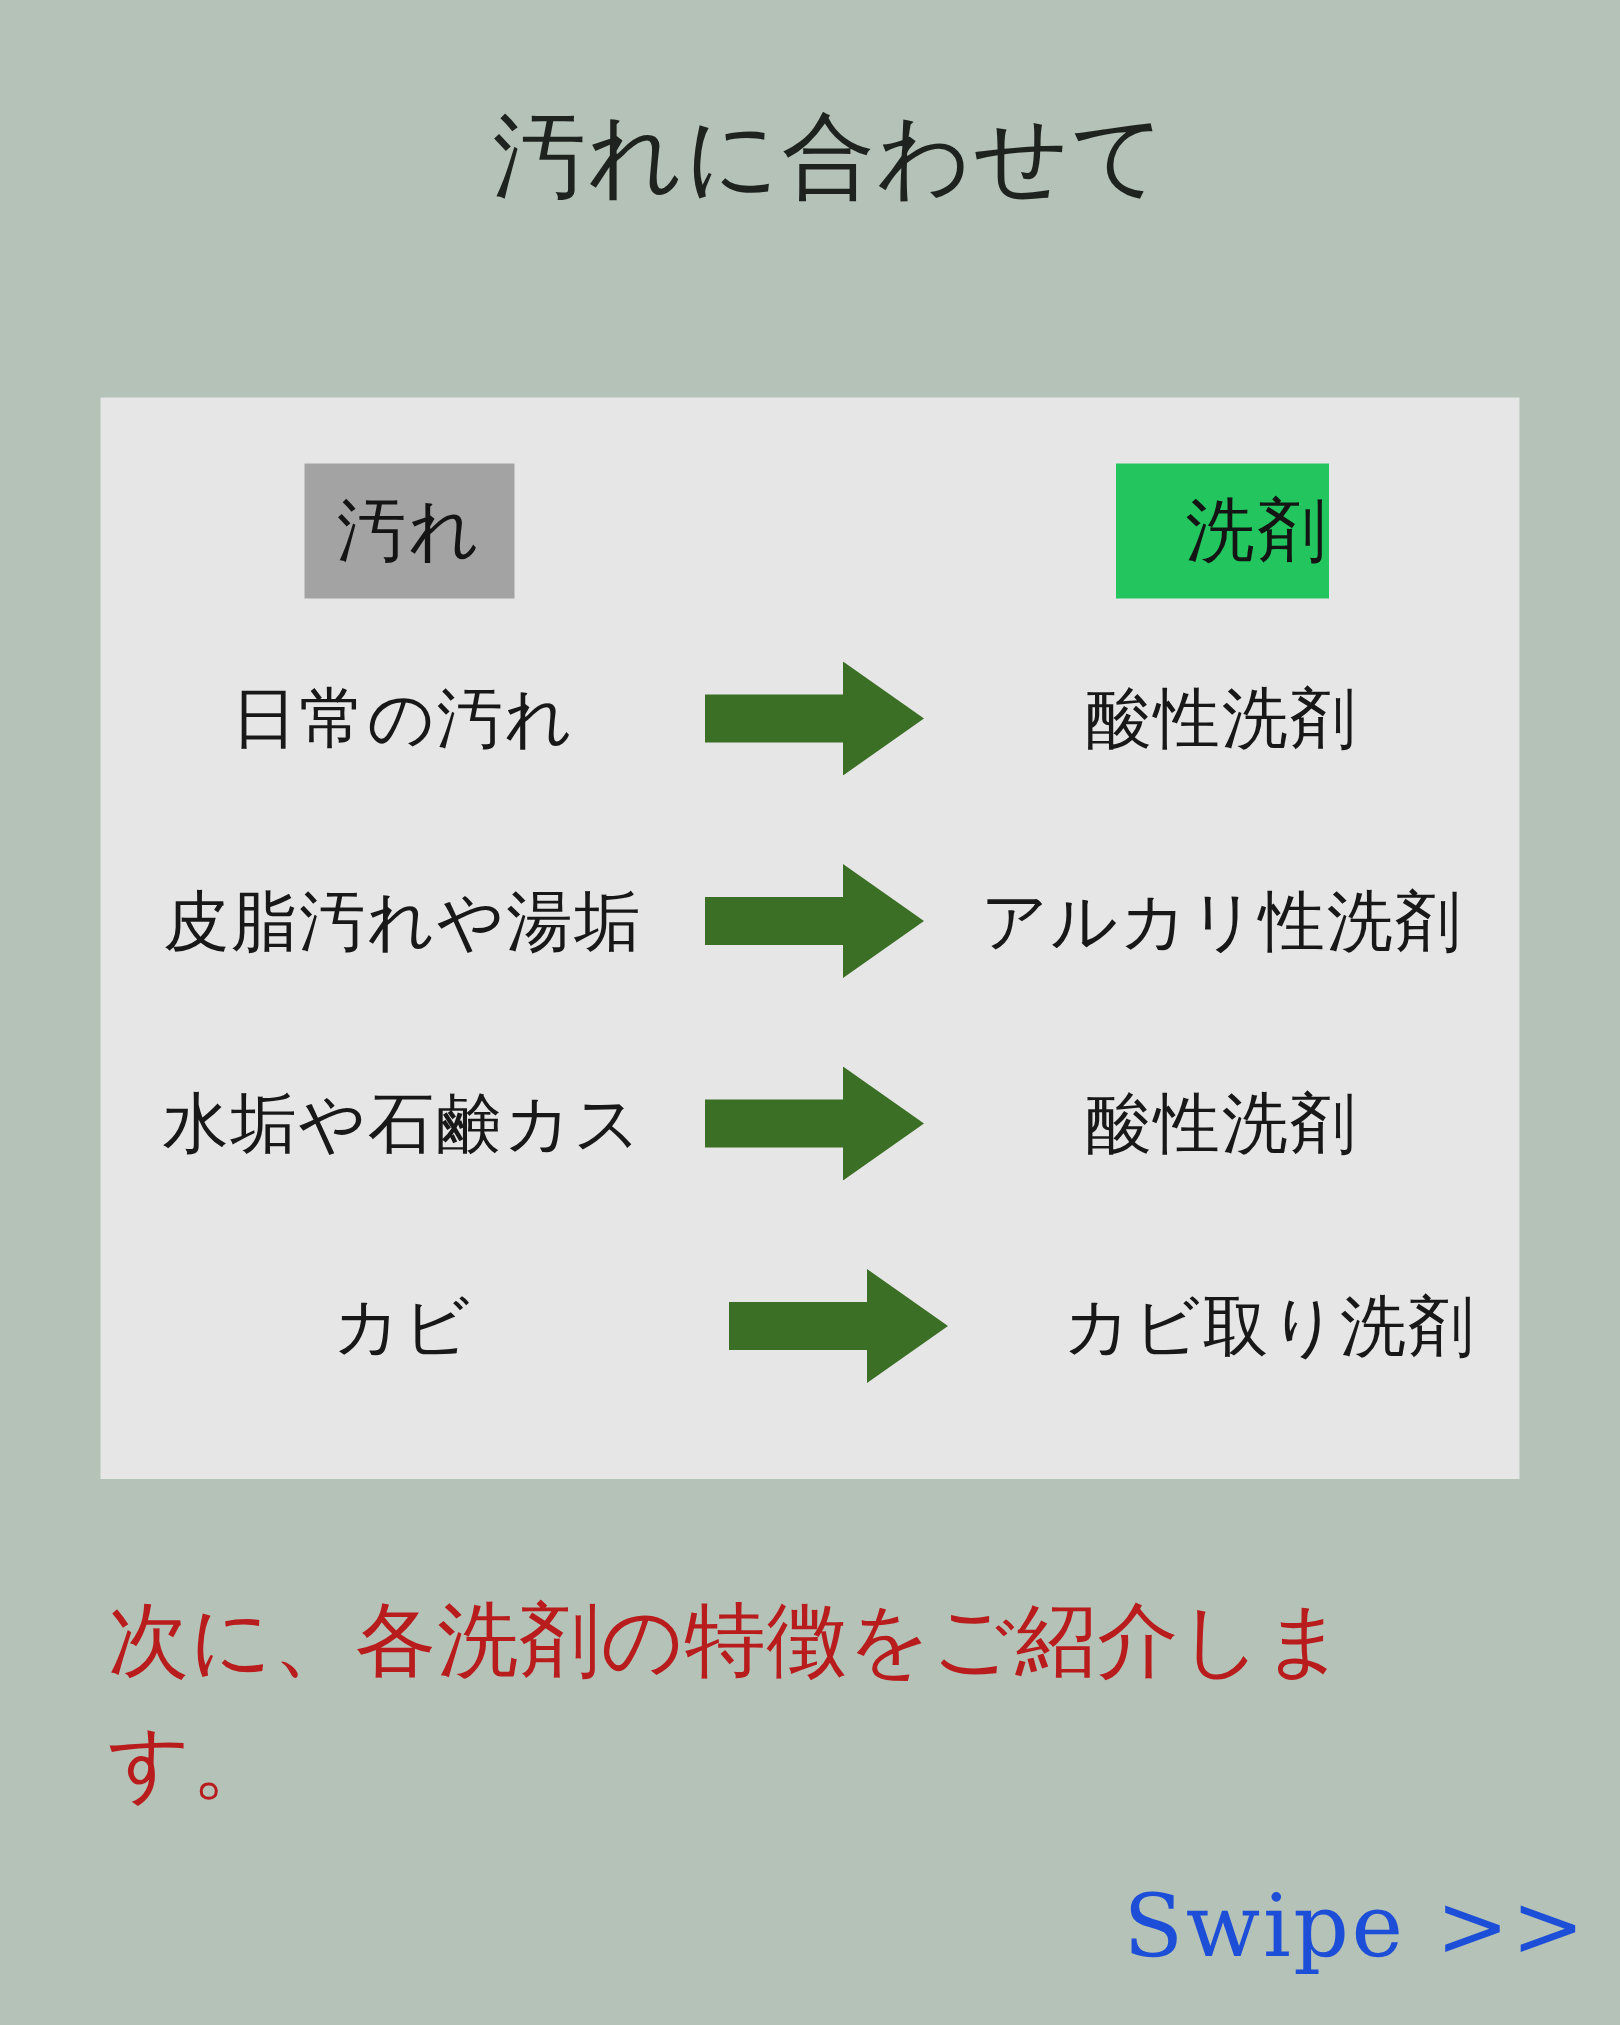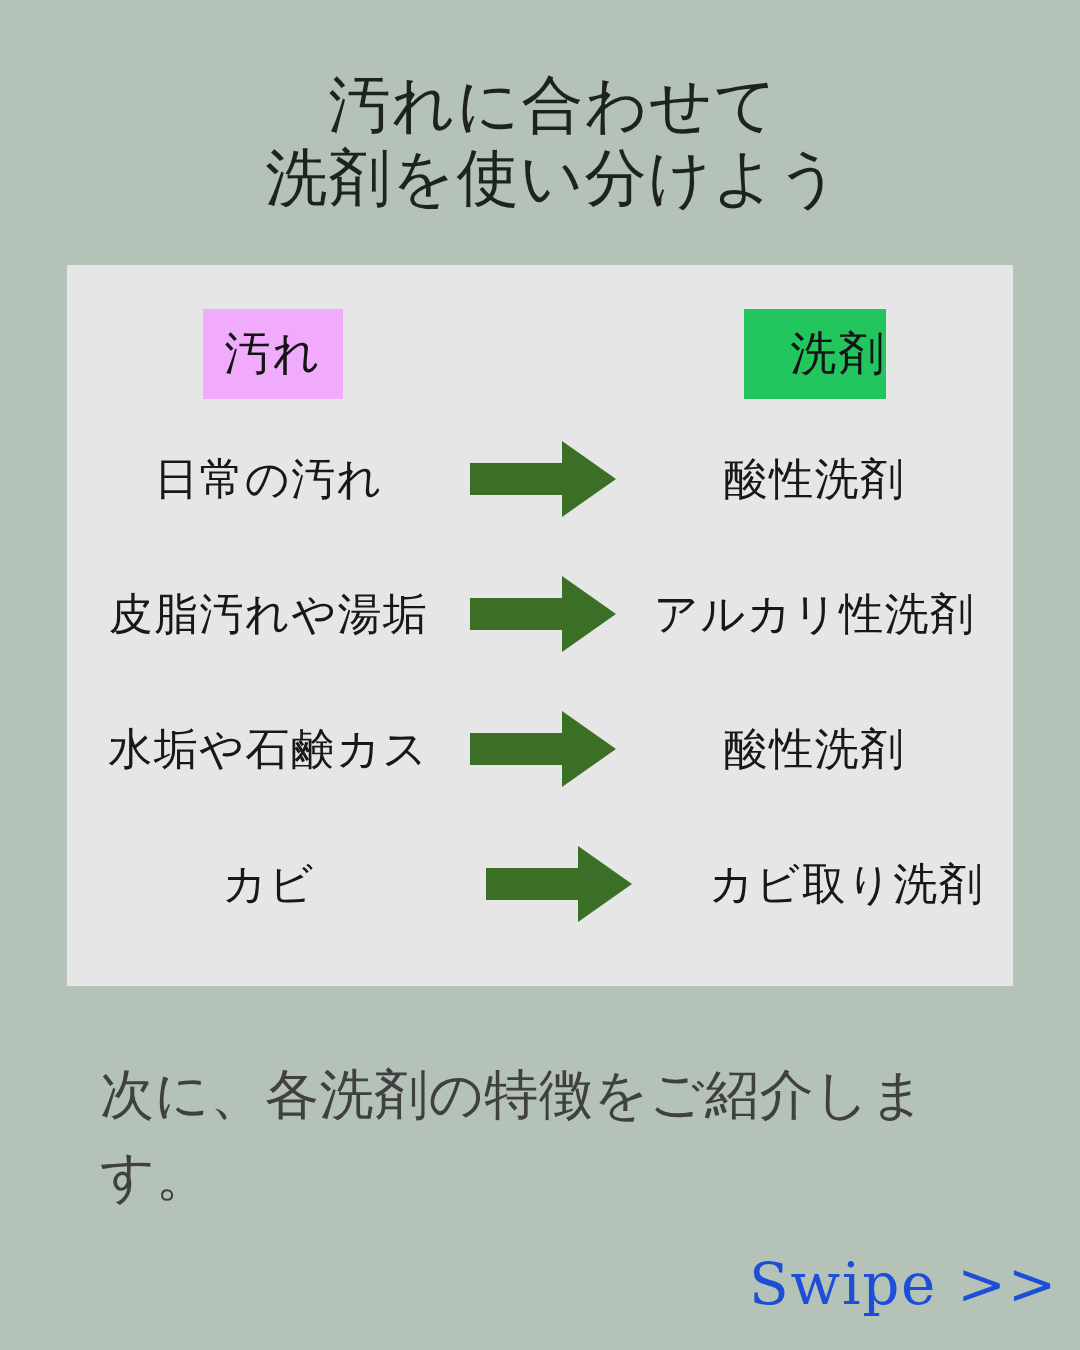--- a/index.html
+++ b/index.html
@@ -68,21 +68,21 @@
     display: flex;
     align-items: center;
     justify-content: center;
     font-size: 46px;
     letter-spacing: 0.04em;
     color: #141414;
   }
   .badge-dirt {
     left: 136px;
     width: 140px;
-    background: #f0abfc;
+    background: #a3a3a3;
   }
   .badge-detergent {
     left: 677px;
     width: 142px;
     background: #22c55e;
     justify-content: flex-end;
   }
 
   
   .rows {
@@ -134,22 +134,21 @@
 
   
   .note {
     position: absolute;
     left: 72px;
     top: 1053px;
     width: 925px;
     font-size: 54px;
     line-height: 1.52;
     letter-spacing: 0.01em;
-    color: #404040;
-    margin-left: 28px;
+    color: #b91c1c;
   }
 
   
   .swipe {
     position: absolute;
     right: 22px;
     top: 1255px;
     font-family: "DejaVu Serif", "Liberation Serif", serif;
     font-size: 58px;
     line-height: 1;
@@ -158,21 +157,20 @@
     white-space: nowrap;
   }
 </style>
 </head>
 <body>
 
 <div class="page">
 
   <div class="title-block">
     <span class="title-line">汚れに合わせて</span>
-    <span class="title-line">洗剤を使い分けよう</span>
   </div>
 
   <div class="card">
 
     <div class="badges">
       <div class="badge badge-dirt">
         <span>汚れ</span>
       </div>
       <div class="badge badge-detergent">
         <span>洗剤</span>

